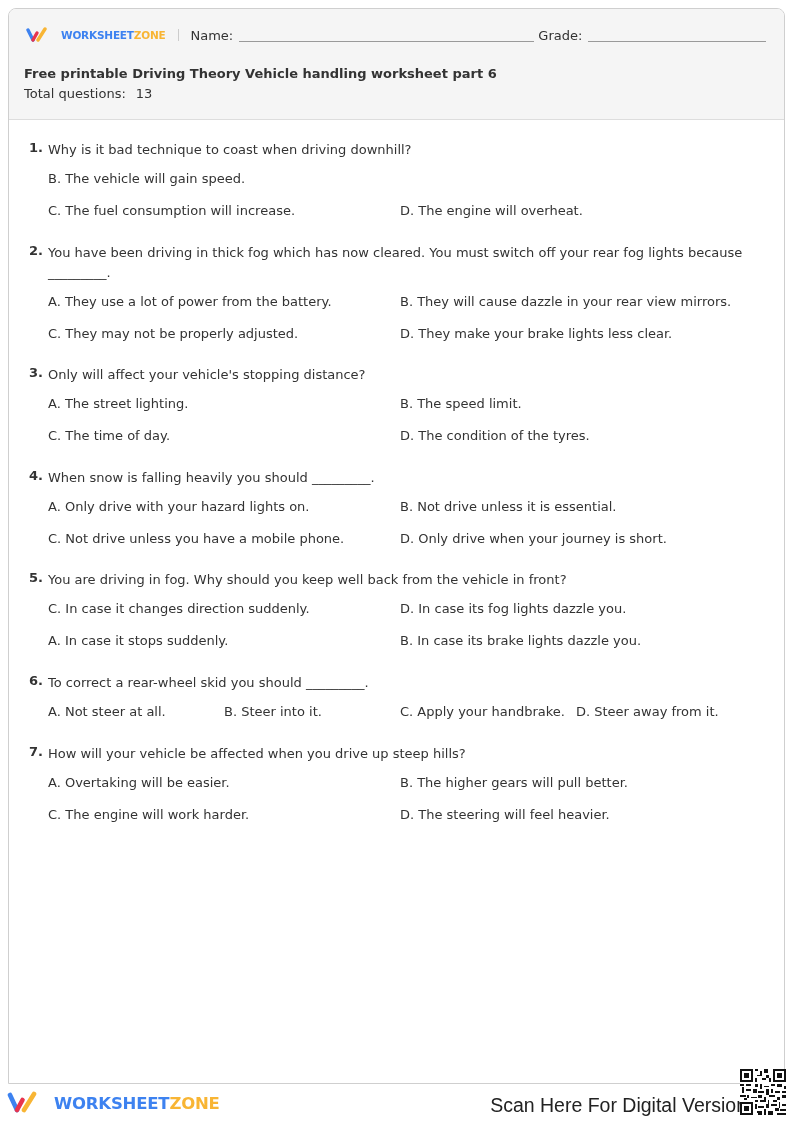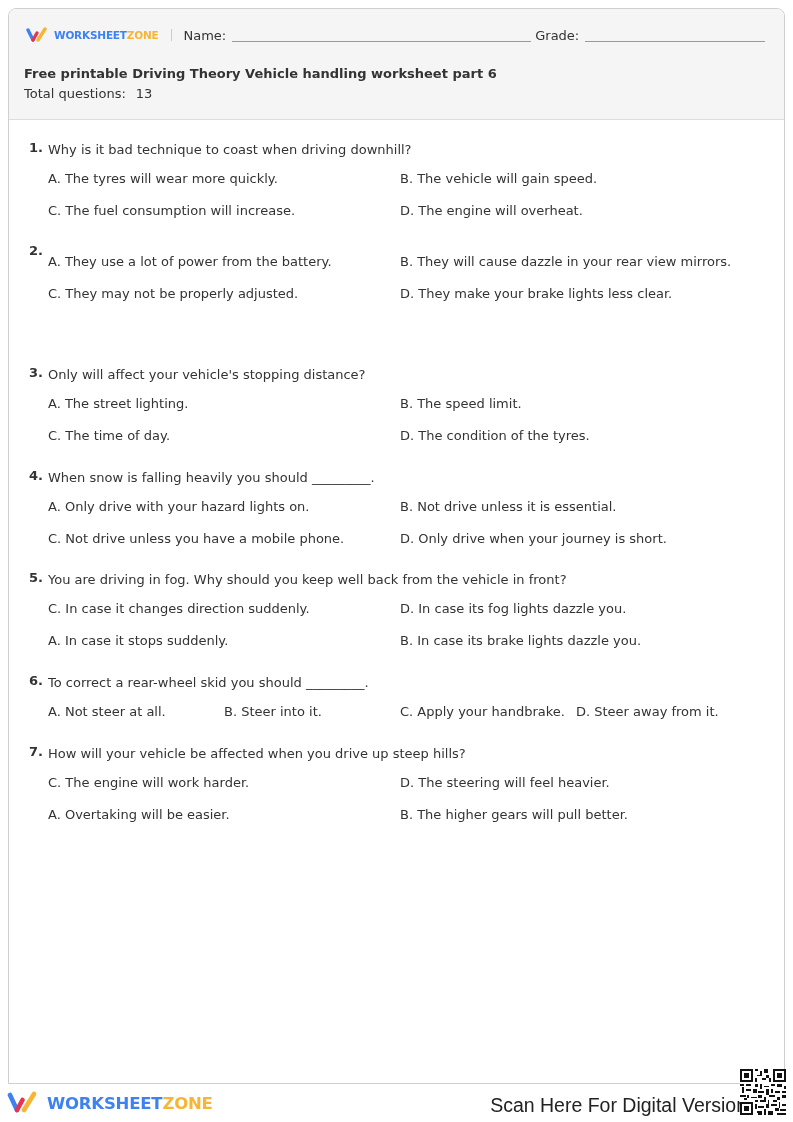--- a/index.html
+++ b/index.html
@@ -9,21 +9,21 @@
   .sheet {
     position: absolute; left: 8px; top: 8px; width: 777px; height: 1076px;
     border: 1px solid #cfcfcf; border-radius: 8px 8px 0 0; border-bottom: 1px solid #cfcfcf;
     overflow: hidden;
   }
   .header {
     background: #f5f5f5; height: 111px; border-bottom: 1px solid #dddddd;
     position: relative;
   }
   .top-row { position: absolute; left: 17px; top: 16px; right: 18px; height: 20px; display: flex; align-items: center; }
-  .logo { display: flex; align-items: center; }
+  .logo { display: flex; align-items: center; gap: 7px; }
   .logo svg { display: block; }
   .logo-text { font-family: "DejaVu Sans", sans-serif; font-weight: bold; letter-spacing: -0.2px; }
   .logo-text .w1 { color: #3d82f0; }
   .logo-text .w2 { color: #f8b534; }
   .small-logo .logo-text { font-size: 10.5px; margin-left: 4px; }
   .sep { width: 1px; height: 12px; background: #cccccc; margin: 0 12px 0 12px; }
   .field-label { font-size: 13px; color: #333; }
   .field-line { border-bottom: 1px solid #9a9a9a; height: 14px; margin-left: 6px; }
   .name-line { width: 299px; }
   .grade-label { margin-left: 4px; }
@@ -74,31 +74,31 @@
       <span>Total questions:</span><span class="val">13</span>
     </div>
   </div>
 
   <div class="questions" id="question-list">
       <div class="q" style="position: absolute; top: 0px; left: 0px; right: 0px;">
         <span class="q-num">1.</span>
         <div class="q-text">Why is it bad technique to coast when driving downhill?</div>
         <div class="opts">
           <div class="opt-row">
-            <div class="opt half">A. The tyres will wear more quickly.</div>
             <div class="opt half">B. The vehicle will gain speed.</div>
           </div>
           <div class="opt-row">
             <div class="opt half">C. The fuel consumption will increase.</div>
             <div class="opt half">D. The engine will overheat.</div>
           </div>
         </div>
       </div>
       <div class="q" style="position: absolute; top: 103px; left: 0px; right: 0px;">
         <span class="q-num">2.</span>
+        <div class="q-text">You have been driving in thick fog which has now cleared. You must switch off your rear fog lights because _________.</div>
         <div class="opts">
           <div class="opt-row">
             <div class="opt half">A. They use a lot of power from the battery.</div>
             <div class="opt half">B. They will cause dazzle in your rear view mirrors.</div>
           </div>
           <div class="opt-row">
             <div class="opt half">C. They may not be properly adjusted.</div>
             <div class="opt half">D. They make your brake lights less clear.</div>
           </div>
         </div>
@@ -155,26 +155,26 @@
             <div class="opt quarter">C. Apply your handbrake.</div>
             <div class="opt quarter">D. Steer away from it.</div>
           </div>
         </div>
       </div>
       <div class="q" style="position: absolute; top: 604px; left: 0px; right: 0px;">
         <span class="q-num">7.</span>
         <div class="q-text">How will your vehicle be affected when you drive up steep hills?</div>
         <div class="opts">
           <div class="opt-row">
+            <div class="opt half">A. Overtaking will be easier.</div>
+            <div class="opt half">B. The higher gears will pull better.</div>
+          </div>
+          <div class="opt-row">
             <div class="opt half">C. The engine will work harder.</div>
             <div class="opt half">D. The steering will feel heavier.</div>
-          </div>
-          <div class="opt-row">
-            <div class="opt half">A. Overtaking will be easier.</div>
-            <div class="opt half">B. The higher gears will pull better.</div>
           </div>
         </div>
       </div>
     </div>
 </div>
 
 <div class="footer">
   <div class="logo big-logo">
     <svg width="34" height="24" viewBox="0 0 34 24">
       <line x1="3" y1="4" x2="10" y2="19" stroke="#3d82f0" stroke-width="4.6" stroke-linecap="round"></line>

